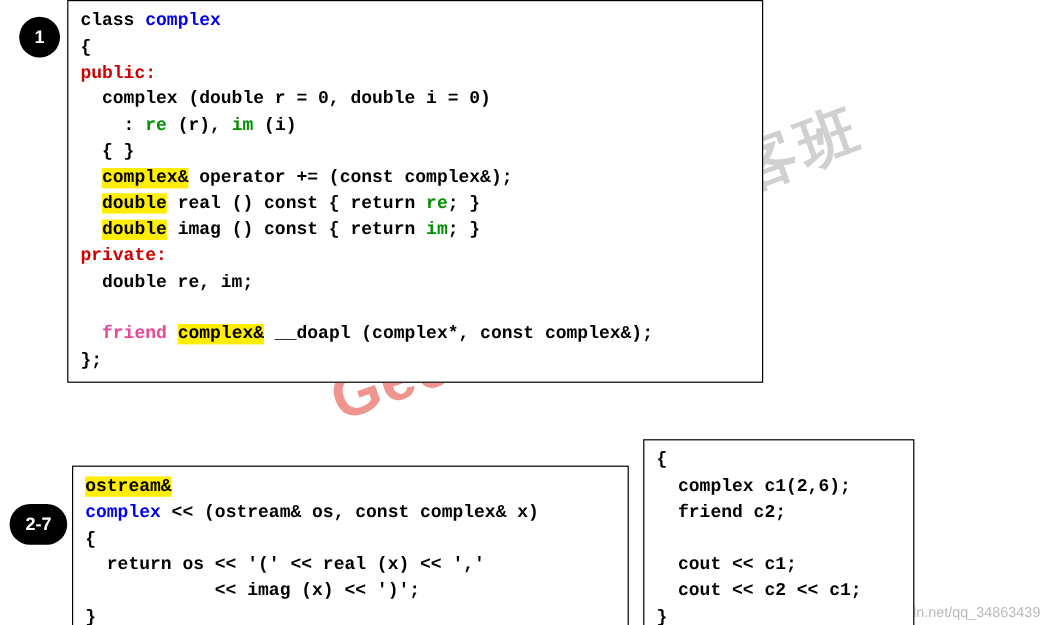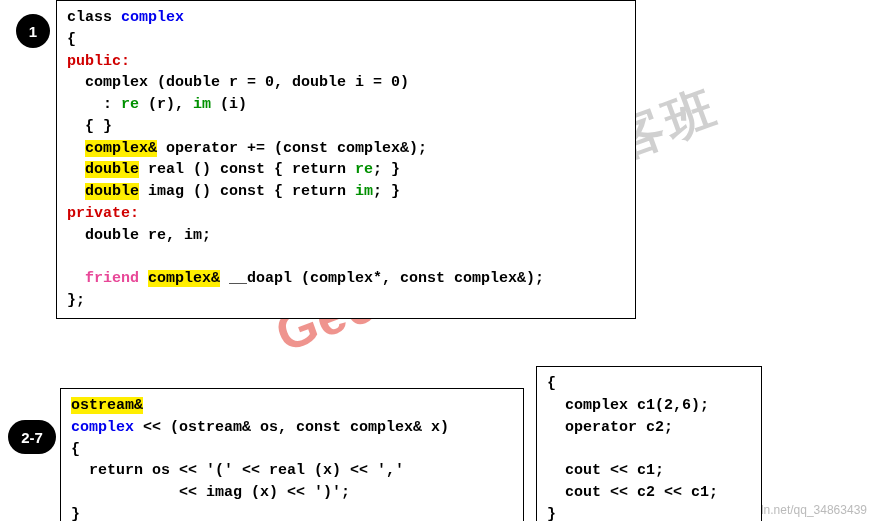--- a/index.html
+++ b/index.html
@@ -108,17 +108,17 @@
 
 <div class="codebox" style="left:60px; top:388px; width:442px;"><span class="hl">ostream&amp;</span>
 <span class="kw-blue">complex</span><span> &lt;&lt; (ostream&amp; os, const complex&amp; x)</span>
 <span>{</span>
 <span>  return os &lt;&lt; '(' &lt;&lt; real (x) &lt;&lt; ','</span>
 <span>            &lt;&lt; imag (x) &lt;&lt; ')';</span>
 <span>}</span></div>
 
 <div class="codebox" style="left:536px; top:366px; width:204px;"><span>{</span>
 <span>  complex c1(2,6);</span>
-<span>  operator c2;</span>
+<span>  friend c2;</span>
 <span></span>
 <span>  cout &lt;&lt; c1;</span>
 <span>  cout &lt;&lt; c2 &lt;&lt; c1;</span>
 <span>}</span></div>
 
 </body></html>

